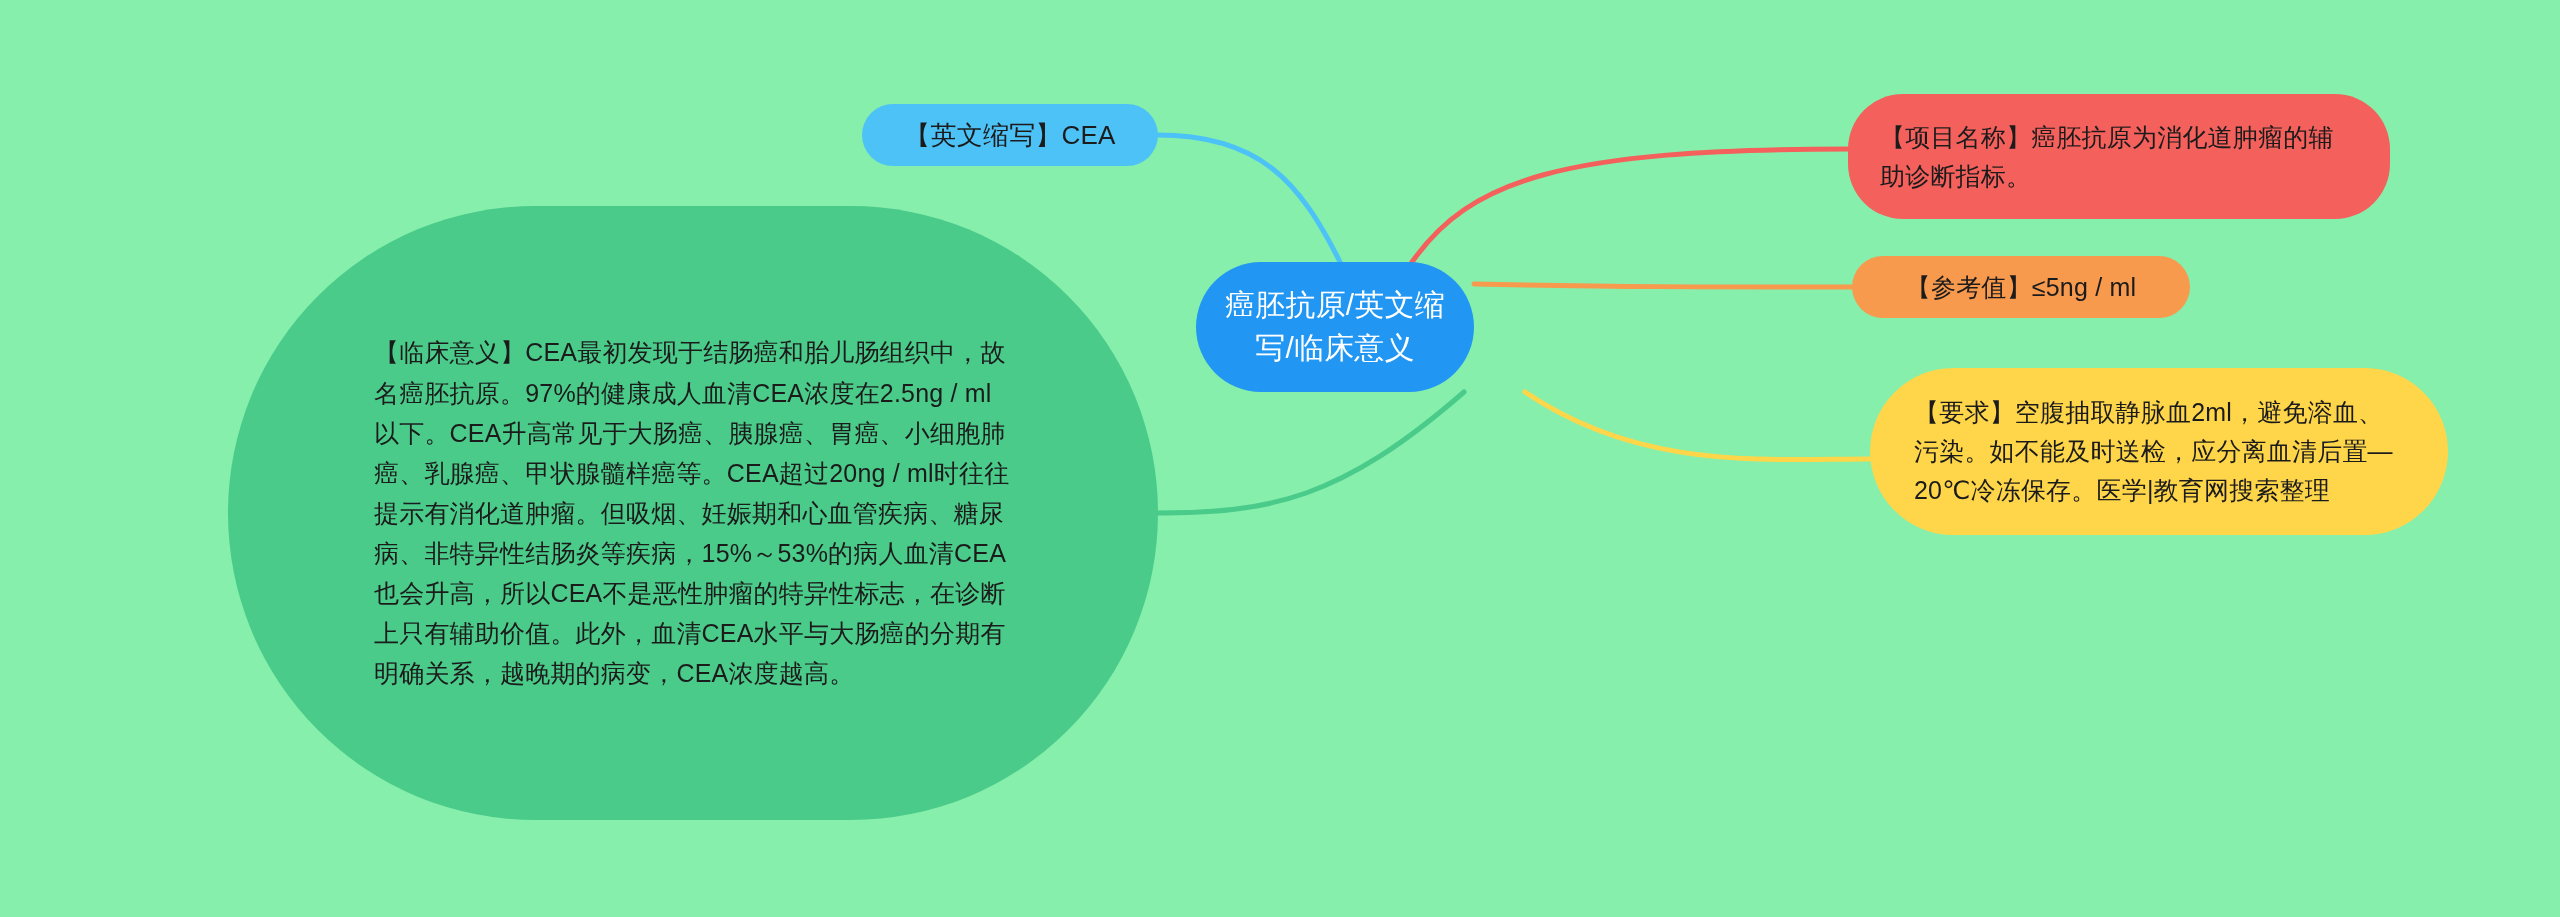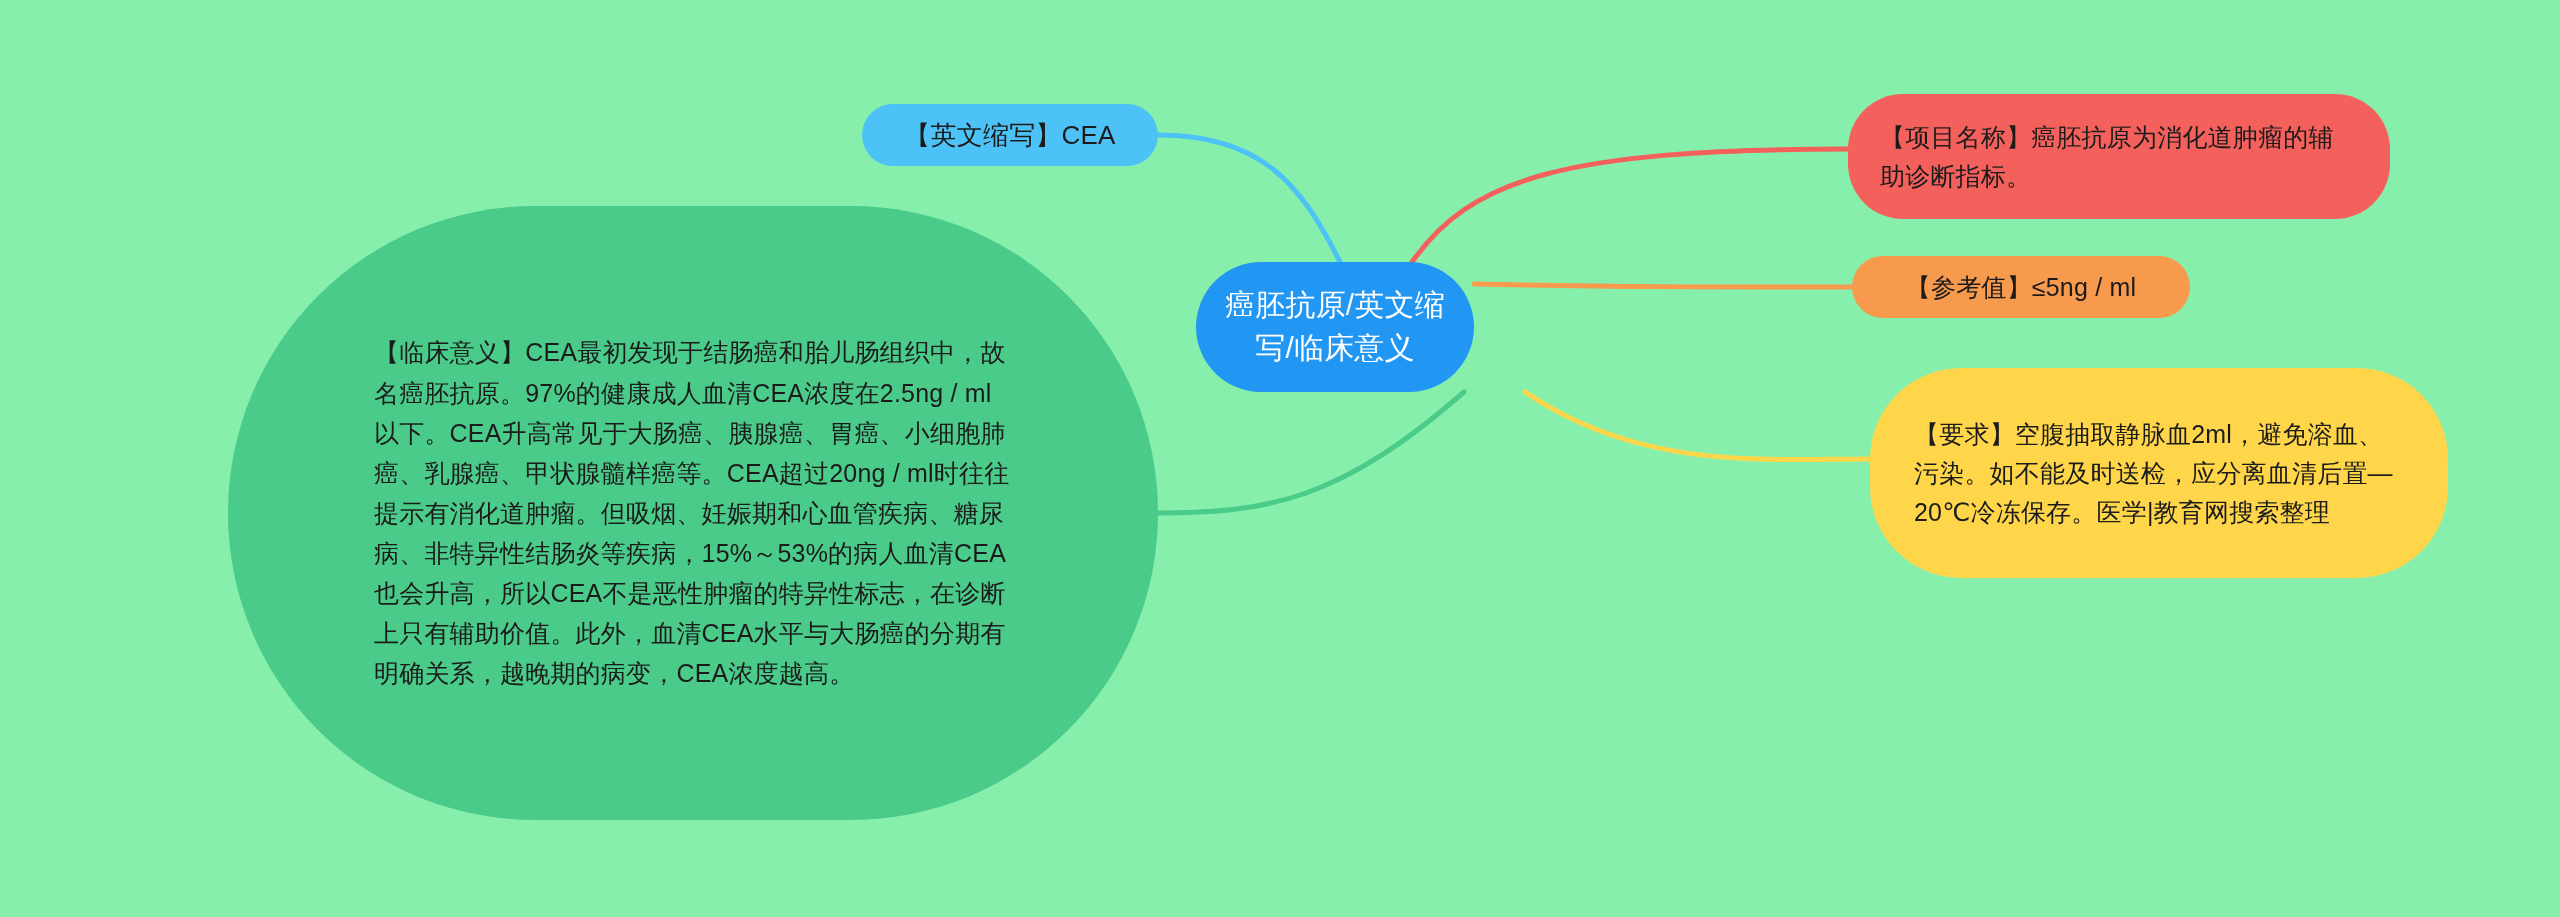--- a/index.html
+++ b/index.html
@@ -92,21 +92,21 @@
     font-size: 25px;
     justify-content: center;
     padding: 0 20px;
   }
 
   
   #node-req {
     left: 1870px;
     top: 368px;
     width: 578px;
-    height: 210px;
+    height: 167px;
     border-radius: 91px;
     background: #FFD649;
     font-size: 25px;
     padding: 0 44px;
   }
 
   
   #node-clinical {
     left: 228px;
     top: 206px;

